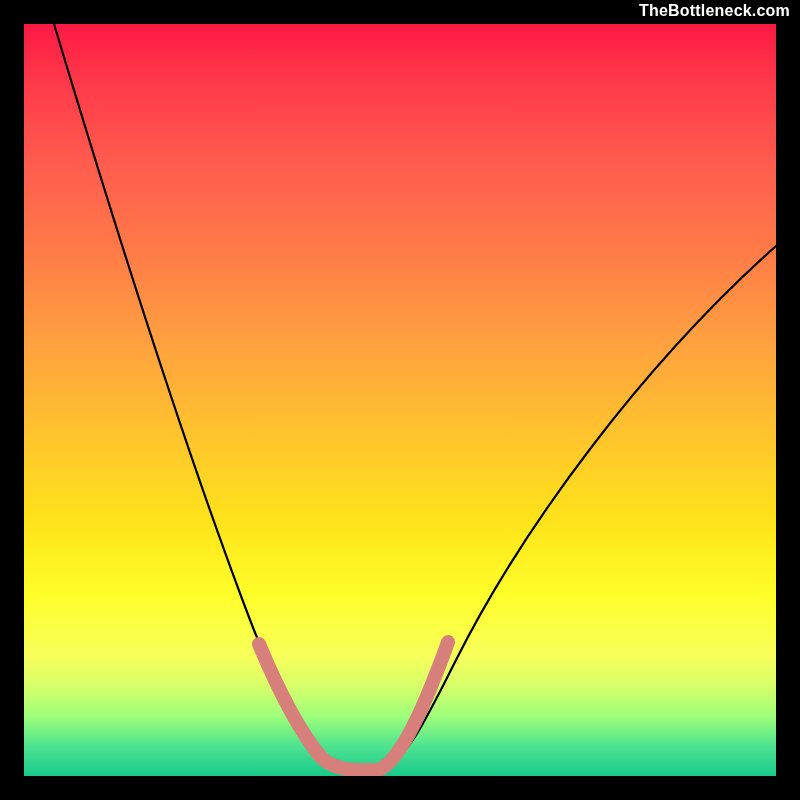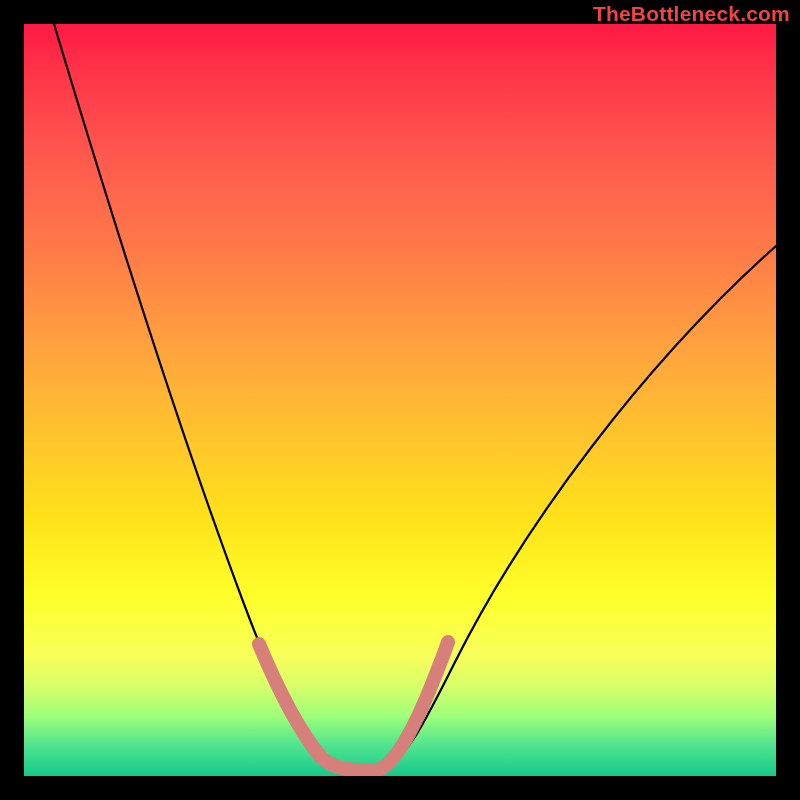--- a/index.html
+++ b/index.html
@@ -31,23 +31,23 @@
       #d8ff6a 88%,
       #9fff7a 92%,
       #4fe38f 96%,
       #17c98b 100%
     );
   }
   .watermark {
     position: absolute;
     top: 2px;
     right: 10px;
-    font-size: 21px;
+    font-size: 16px;
     font-weight: 600;
-    color: #ef4444;
+    color: #ffffff;
     letter-spacing: 0.2px;
     z-index: 10;
   }
   svg.curves {
     position: absolute;
     left: 0;
     top: 0;
     width: 752px;
     height: 752px;
   }

